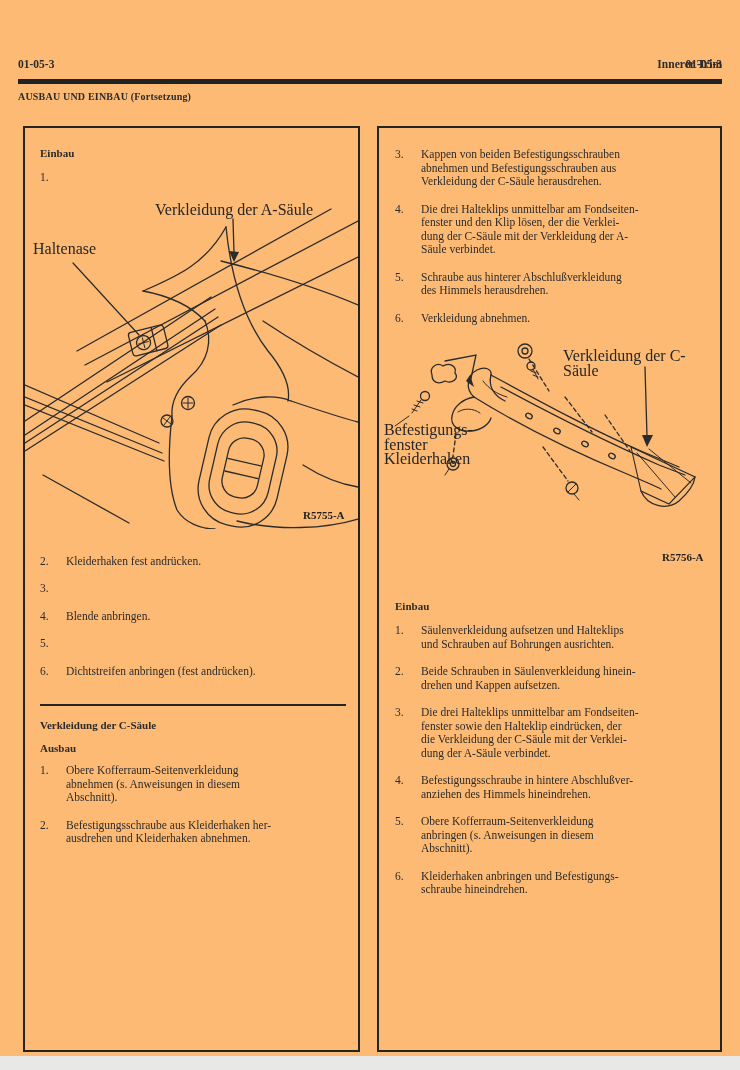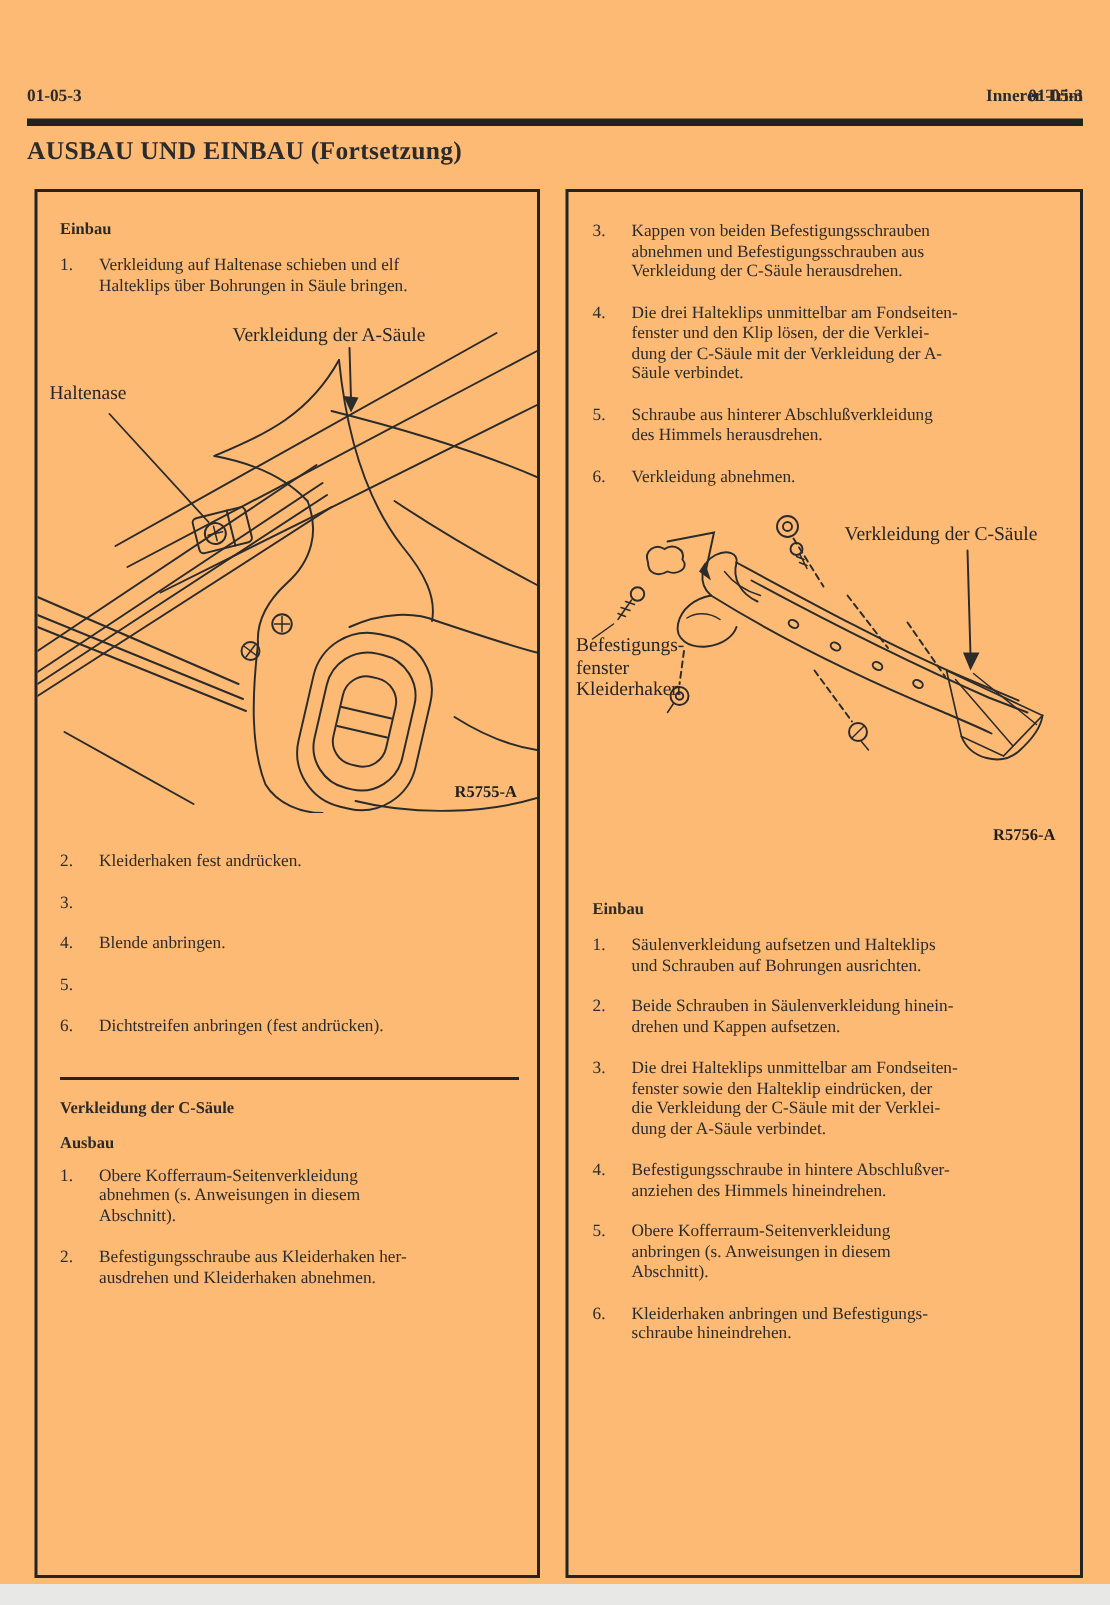--- a/index.html
+++ b/index.html
@@ -8,21 +8,21 @@
     background:#fdba74; overflow:hidden;
     font-family:Liberation Serif, serif; color:#2b2b2b;
   }
   
   .running-header { position:absolute; top:58px; left:18px; width:704px; height:16px;
     font-size:11.5px; font-weight:bold; }
   .running-header .hl { position:absolute; left:0; top:0; }
   .running-header .hc { position:absolute; left:0; right:0; top:0; text-align:right; }
   .running-header .hr { position:absolute; right:0; top:0; }
   .thick-rule { position:absolute; top:79px; left:18px; width:704px; height:5px; background:#222; }
-  .section-title { position:absolute; top:91px; left:18px; font-size:17px; font-weight:bold; letter-spacing:.2px; }
+  .section-title { position:absolute; top:91px; left:18px; font-size:10px; font-weight:bold; letter-spacing:.2px; }
 
   
   .col { position:absolute; top:126px; height:926px; border:2px solid #242424; box-sizing:border-box; }
   .col-left  { left:23px;  width:337px; }
   .col-right { left:377px; width:345px; }
   .col-inner-l { padding:18px 8px 0 15px; }
   .col-inner-r { padding:20px 8px 0 16px; }
 
   .h1 { font-size:11px; font-weight:bold; margin:0 0 10px 0; line-height:15px; }
   .h1.tight { margin-bottom:8px; }
@@ -31,21 +31,21 @@
   .step .num { width:26px; flex:none; }
   .step .txt { white-space:pre-line; }
 
   .divider { height:2px; background:#242424; margin:26px 4px 12px 0; }
 
   
   .fig { position:relative; }
   .fig1 { width:333px; height:330px; margin:14px 0 26px -15px; }
   .fig2 { width:341px; height:240px; margin:13px 0 20px -16px; }
   .fig svg { position:absolute; left:0; top:0; }
-  .fig-label { position:absolute; font-size:13px; line-height:14.5px; color:#262626; white-space:pre-line; }
+  .fig-label { position:absolute; font-size:16px; line-height:14.5px; color:#262626; white-space:pre-line; }
   .fig-ref { position:absolute; font-size:11px; font-weight:bold; color:#1f1f1f; }
 </style>
 </head>
 <body>
 
 <div class="page">
 
   <div class="running-header">
     <span class="hl">01-05-3</span>
     <span class="hc">Innerer Trim</span>
@@ -53,22 +53,20 @@
   </div>
   <div class="thick-rule"></div>
   <div class="section-title">AUSBAU UND EINBAU (Fortsetzung)</div>
 
   <div class="col col-left">
     <div class="col-inner-l">
       <div class="h1">Einbau</div>
 
       <div class="step">
         <span class="num">1.</span>
-        <span class="txt">Verkleidung auf Haltenase schieben und elf
-Halteklips über Bohrungen in Säule bringen.</span>
       </div>
 
       <div class="fig fig1">
         <svg width="333" height="330" viewBox="0 0 333 330">
           <g stroke="#2b2b2b" stroke-width="1.3" fill="none" stroke-linecap="round">
 
             <path d="M52,152 L306,10"></path>
             <path d="M60,166 L333,22"></path>
             <path d="M82,183 L333,58"></path>
             <path d="M196,62 C252,76 300,92 333,106"></path>

